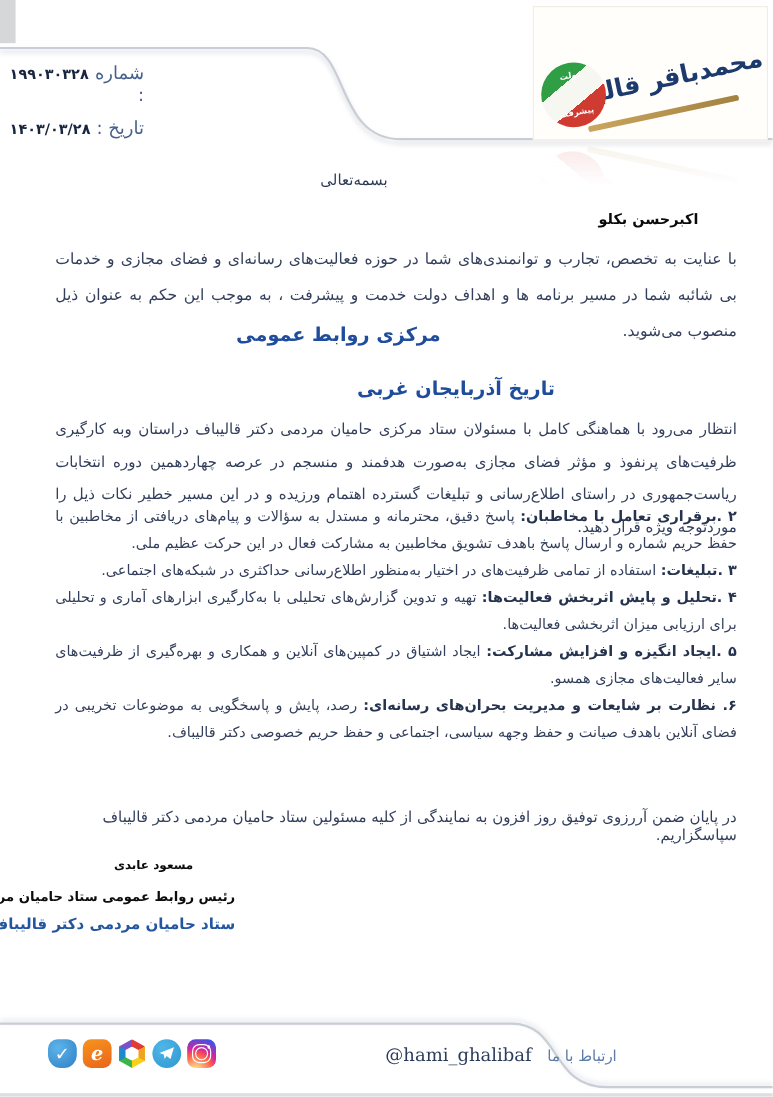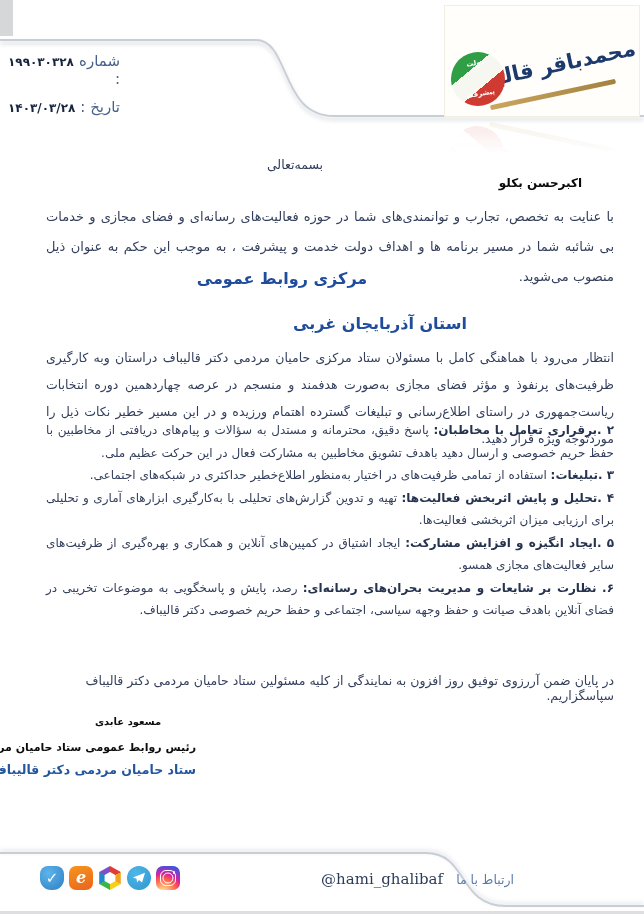--- a/index.html
+++ b/index.html
@@ -40,21 +40,21 @@
   .badge .b-bot{position:absolute;bottom:8px;left:0;right:0;text-align:center;color:#fff;font-size:7px;font-weight:bold;}
   .logo-mirror{position:absolute;left:444px;top:116px;width:194px;height:70px;opacity:.14;
                transform:scaleY(-1);filter:blur(.6px);overflow:hidden;
                -webkit-mask-image:linear-gradient(to top,rgba(0,0,0,.95) 0%,transparent 55%);
                mask-image:linear-gradient(to top,rgba(0,0,0,.95) 0%,transparent 55%);}
   .logo-mirror .logo-art{top:-40px;height:110px;}
 
   
   .fa{direction:rtl;unicode-bidi:embed;}
   .bismillah{position:absolute;left:235px;top:142px;width:120px;text-align:center;
-             font-size:12.5px;color:#2e3c58;margin-top:15px;}
+             font-size:12.5px;color:#2e3c58;}
   .recipient{position:absolute;right:62px;top:176px;font-size:12px;font-weight:bold;color:#0a0a0a;}
   .intro{position:absolute;right:30px;left:46px;top:202px;font-size:13px;line-height:30px;
          text-align:justify;color:#333f5c;}
   .position-title{position:absolute;left:152px;top:269px;width:260px;text-align:center;
                   font-size:16px;font-weight:bold;color:#1f4d9b;}
   .region-title{position:absolute;left:250px;top:314px;width:260px;text-align:center;
                 font-size:16px;font-weight:bold;color:#1f4d9b;}
   .expect{position:absolute;right:30px;left:46px;top:344px;font-size:12.5px;line-height:27px;
           text-align:justify;color:#333f5c;}
   .items{position:absolute;right:30px;left:46px;top:419px;font-size:12px;line-height:22.5px;
@@ -132,26 +132,26 @@
       <div class="callig">محمدباقر قالیباف</div>
       <div class="goldline"></div>
       <div class="badge"></div>
     </div>
   </div>
 
   <div class="bismillah fa">بسمه‌تعالی</div>
   <div class="recipient fa">اکبرحسن بکلو</div>
   <div class="intro fa">با عنایت به تخصص، تجارب و توانمندی‌های شما در حوزه فعالیت‌های رسانه‌ای و فضای مجازی و خدمات بی شائبه شما در مسیر برنامه ها و اهداف دولت خدمت و پیشرفت ، به موجب این حکم به عنوان ذیل منصوب می‌شوید.</div>
   <div class="position-title fa">مرکزی روابط عمومی</div>
-  <div class="region-title fa">استان آذربایجان غربی</div>
+  <div class="region-title fa">تاریخ آذربایجان غربی</div>
   <div class="expect fa">انتظار می‌رود با هماهنگی کامل با مسئولان ستاد مرکزی حامیان مردمی دکتر قالیباف دراستان وبه کارگیری ظرفیت‌های پرنفوذ و مؤثر فضای مجازی به‌صورت هدفمند و منسجم در عرصه چهاردهمین دوره انتخابات ریاست‌جمهوری در راستای اطلاع‌رسانی و تبلیغات گسترده اهتمام ورزیده و در این مسیر خطیر نکات ذیل را موردتوجه ویژه قرار دهید.</div>
 
   <div class="items fa">
-    <div><span class="item-label">۲ .برقراری تعامل با مخاطبان:</span><span> پاسخ دقیق، محترمانه و مستدل به سؤالات و پیام‌های دریافتی از مخاطبین با حفظ حریم خصوصی و ارسال دهید باهدف تشویق مخاطبین به مشارکت فعال در این حرکت عظیم ملی.</span></div>
-    <div><span class="item-label">۳ .تبلیغات:</span><span> استفاده از تمامی ظرفیت‌های در اختیار به‌منظور اطلاع‌خطیر حداکثری در شبکه‌های اجتماعی.</span></div>
+    <div><span class="item-label">۲ .برقراری تعامل با مخاطبان:</span><span> پاسخ دقیق، محترمانه و مستدل به سؤالات و پیام‌های دریافتی از مخاطبین با حفظ حریم شماره و ارسال پاسخ باهدف تشویق مخاطبین به مشارکت فعال در این حرکت عظیم ملی.</span></div>
+    <div><span class="item-label">۳ .تبلیغات:</span><span> استفاده از تمامی ظرفیت‌های در اختیار به‌منظور اطلاع‌رسانی حداکثری در شبکه‌های اجتماعی.</span></div>
     <div><span class="item-label">۴ .تحلیل و پایش اثربخش فعالیت‌ها:</span><span> تهیه و تدوین گزارش‌های تحلیلی با به‌کارگیری ابزارهای آماری و تحلیلی برای ارزیابی میزان اثربخشی فعالیت‌ها.</span></div>
     <div><span class="item-label">۵ .ایجاد انگیزه و افزایش مشارکت:</span><span> ایجاد اشتیاق در کمپین‌های آنلاین و همکاری و بهره‌گیری از ظرفیت‌های سایر فعالیت‌های مجازی همسو.</span></div>
     <div><span class="item-label">۶. نظارت بر شایعات و مدیریت بحران‌های رسانه‌ای:</span><span> رصد، پایش و پاسخگویی به موضوعات تخریبی در فضای آنلاین باهدف صیانت و حفظ وجهه سیاسی، اجتماعی و حفظ حریم خصوصی دکتر قالیباف.</span></div>
   </div>
 
   <div class="closing fa">در پایان ضمن آررزوی توفیق روز افزون به نمایندگی از کلیه مسئولین ستاد حامیان مردمی دکتر قالیباف سپاسگزاریم.</div>
 
   <div class="sig">
     <div class="sig-name">مسعود عابدی</div>
     <div class="sig-title">رئیس روابط عمومی ستاد حامیان مردمی دکتر قالیباف</div>

